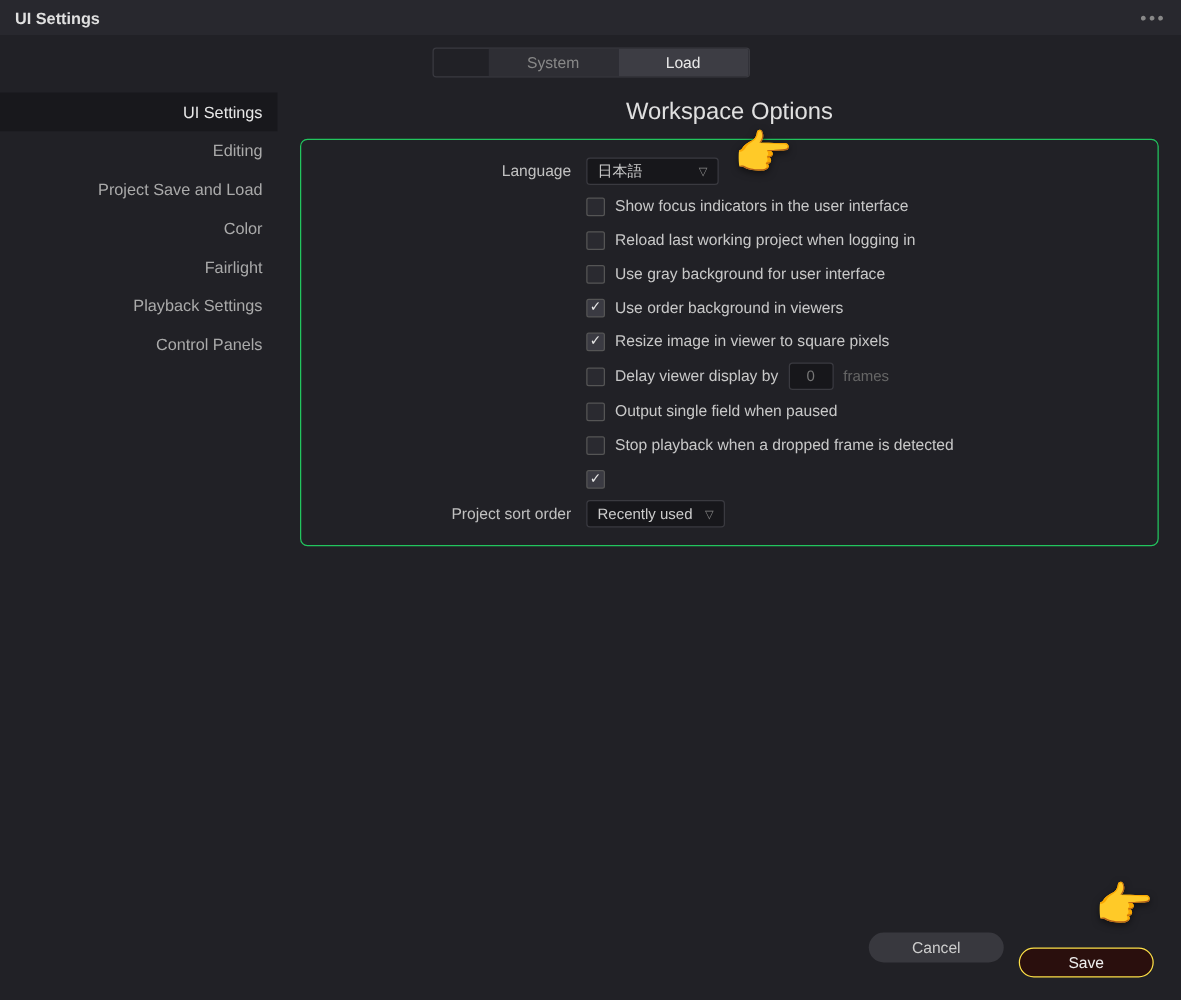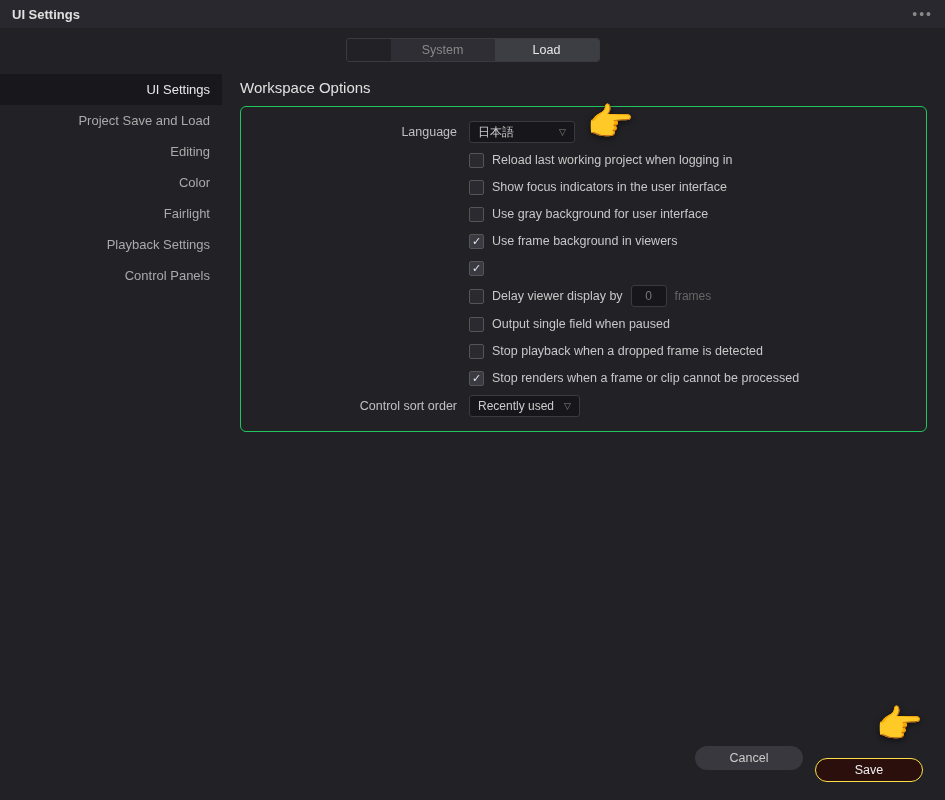--- a/index.html
+++ b/index.html
@@ -75,24 +75,25 @@
 .sidebar-item.active {
   background: #18181c;
   color: #e8e8e8;
 }
 .content {
   flex: 1;
   padding: 0 18px 0 18px;
 }
 .section-title {
   color: #e0e0e0;
-  font-size: 15px;
+  font-size: 19px;
   font-weight: 500;
   margin-bottom: 10px;
   padding-top: 5px;
+  text-align: center;
 }
 .panel {
   border: 1px solid #22c55e;
   border-radius: 6px;
   padding: 14px 18px 14px 18px;
   background: #212126;
 }
 .row {
   display: flex;
   align-items: center;
@@ -223,24 +224,24 @@
     <div class="tab active">Load</div>
   </div>
 </div>
 
 <div class="main">
   <div class="sidebar">
     <div class="sidebar-item active">
         <span>UI Settings</span>
       </div>
     <div class="sidebar-item">
+        <span>Editing</span>
+      </div>
+    <div class="sidebar-item">
         <span>Project Save and Load</span>
-      </div>
-    <div class="sidebar-item">
-        <span>Editing</span>
       </div>
     <div class="sidebar-item">
         <span>Color</span>
       </div>
     <div class="sidebar-item">
         <span>Fairlight</span>
       </div>
     <div class="sidebar-item">
         <span>Playback Settings</span>
       </div>
@@ -260,52 +261,53 @@
             <span>日本語</span>
             <span class="chev">▽</span>
           </div>
         </div>
       </div>
 
       <div class="row">
         <div class="row-label"></div>
         <div class="row-content">
           <span class="checkbox"></span>
+          <span class="check-label">Show focus indicators in the user interface</span>
+        </div>
+      </div>
+
+      <div class="row">
+        <div class="row-label"></div>
+        <div class="row-content">
+          <span class="checkbox"></span>
           <span class="check-label">Reload last working project when logging in</span>
         </div>
       </div>
 
       <div class="row">
         <div class="row-label"></div>
         <div class="row-content">
           <span class="checkbox"></span>
-          <span class="check-label">Show focus indicators in the user interface</span>
-        </div>
-      </div>
-
-      <div class="row">
-        <div class="row-label"></div>
-        <div class="row-content">
-          <span class="checkbox"></span>
           <span class="check-label">Use gray background for user interface</span>
         </div>
       </div>
 
       <div class="row">
         <div class="row-label"></div>
         <div class="row-content">
           <span class="checkbox checked"></span>
-          <span class="check-label">Use frame background in viewers</span>
+          <span class="check-label">Use order background in viewers</span>
         </div>
       </div>
 
       <div class="row">
         <div class="row-label"></div>
         <div class="row-content">
           <span class="checkbox checked"></span>
+          <span class="check-label">Resize image in viewer to square pixels</span>
         </div>
       </div>
 
       <div class="row">
         <div class="row-label"></div>
         <div class="row-content">
           <span class="checkbox"></span>
           <span class="check-label">Delay viewer display by</span>
           <input class="numinput" readonly="" value="0" style="">
           <span class="unit">frames</span>
@@ -325,26 +327,25 @@
         <div class="row-content">
           <span class="checkbox"></span>
           <span class="check-label">Stop playback when a dropped frame is detected</span>
         </div>
       </div>
 
       <div class="row">
         <div class="row-label"></div>
         <div class="row-content">
           <span class="checkbox checked"></span>
-          <span class="check-label">Stop renders when a frame or clip cannot be processed</span>
         </div>
       </div>
 
       <div class="row" style="margin-bottom:0;">
-        <div class="row-label">Control sort order</div>
+        <div class="row-label">Project sort order</div>
         <div class="row-content">
           <div class="select">
             <span>Recently used</span>
             <span class="chev">▽</span>
           </div>
         </div>
       </div>
 
     </div>
   </div>

